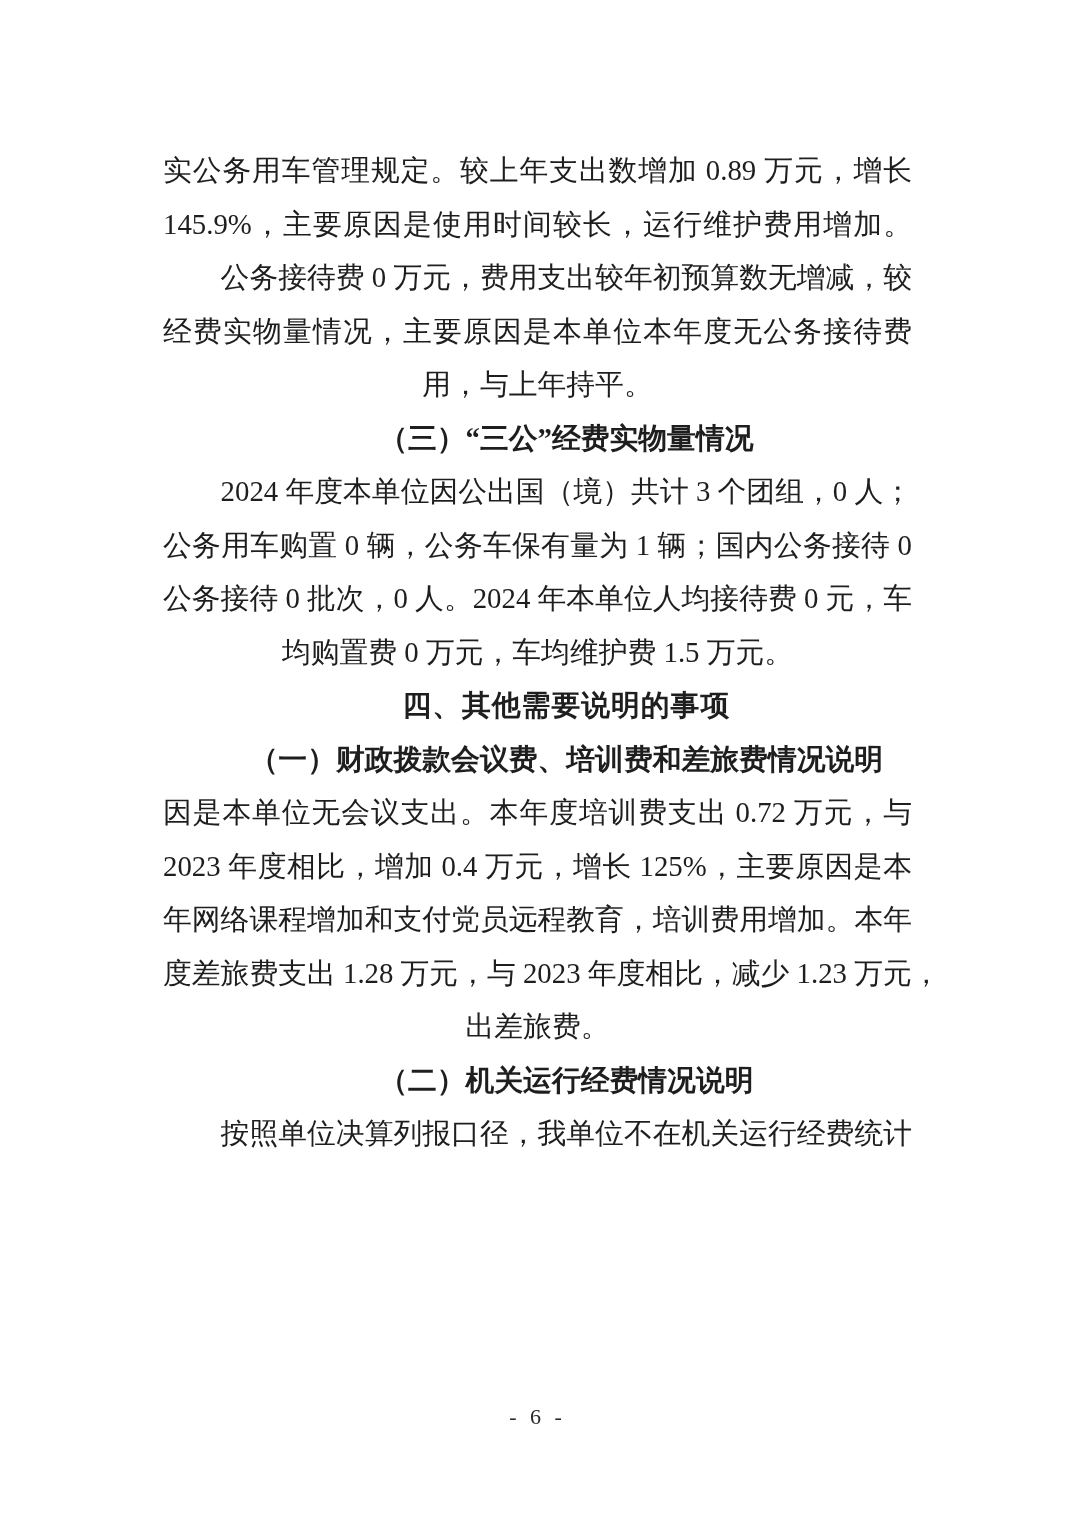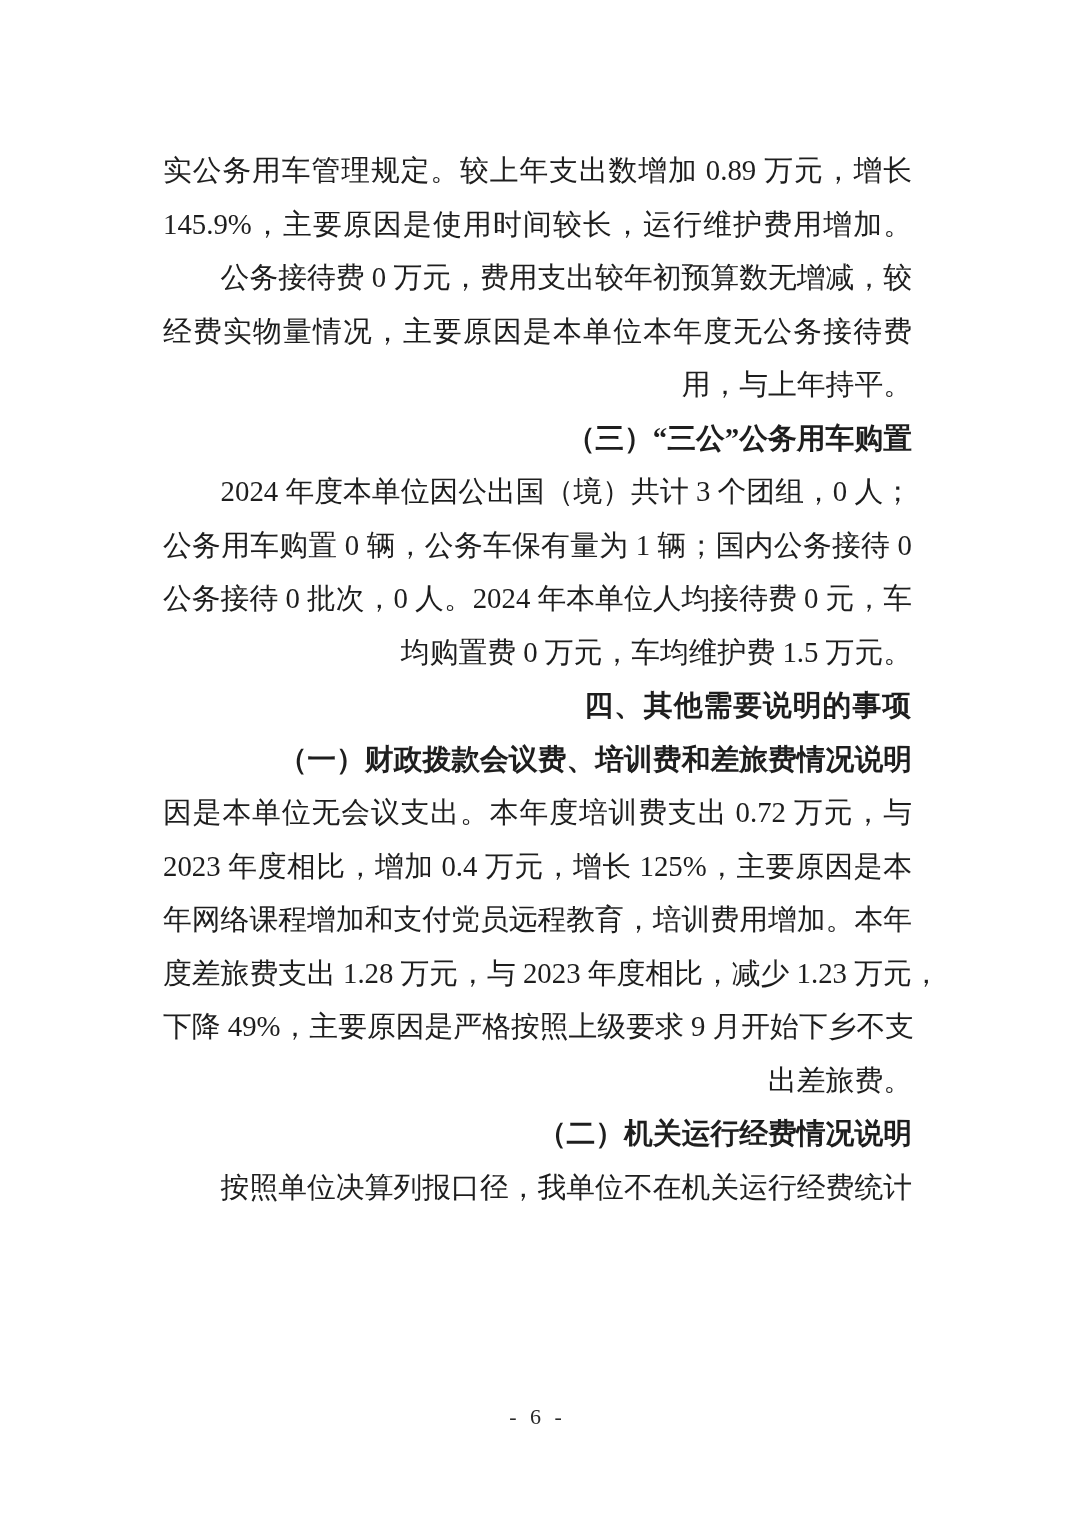--- a/index.html
+++ b/index.html
@@ -20,21 +20,21 @@
     position: absolute;
     left: 163px;
     top: 144px;
     width: 749px;
   }
   .line {
     font-size: 28.8px;
     line-height: 53.5px;
     height: 53.5px;
     white-space: nowrap;
-    text-align: right;
+    text-align: center;
   }
   
   .fill {
     text-align: justify;
     text-align-last: justify;
   }
   
   .indent {
     padding-left: 57.6px;
   }
@@ -63,31 +63,30 @@
 </head>
 <body>
 
 <div class="page">
   <div class="doc-body">
     <div class="line fill">实公务用车管理规定。较上年支出数增加 0.89 万元，增长</div>
     <div class="line fill">145.9%，主要原因是使用时间较长，运行维护费用增加。</div>
     <div class="line fill indent">公务接待费 0 万元，费用支出较年初预算数无增减，较</div>
     <div class="line fill">经费实物量情况，主要原因是本单位本年度无公务接待费</div>
     <div class="line">用，与上年持平。</div>
-    <div class="line h-kai indent">（三）“三公”公务用车购置</div>
+    <div class="line h-kai indent">（三）“三公”经费实物量情况</div>
     <div class="line fill indent">2024 年度本单位因公出国（境）共计 3 个团组，0 人；</div>
     <div class="line fill">公务用车购置 0 辆，公务车保有量为 1 辆；国内公务接待 0</div>
     <div class="line fill">公务接待 0 批次，0 人。2024 年本单位人均接待费 0 元，车</div>
     <div class="line">均购置费 0 万元，车均维护费 1.5 万元。</div>
     <div class="line h-hei indent">四、其他需要说明的事项</div>
     <div class="line h-kai indent">（一）财政拨款会议费、培训费和差旅费情况说明</div>
     <div class="line fill">因是本单位无会议支出。本年度培训费支出 0.72 万元，与</div>
     <div class="line fill">2023 年度相比，增加 0.4 万元，增长 125%，主要原因是本</div>
     <div class="line fill">年网络课程增加和支付党员远程教育，培训费用增加。本年</div>
     <div class="line fill">度差旅费支出 1.28 万元，与 2023 年度相比，减少 1.23 万元，</div>
-    <div class="line fill">下降 49%，主要原因是严格按照上级要求 9 月开始下乡不支</div>
     <div class="line">出差旅费。</div>
     <div class="line h-kai indent">（二）机关运行经费情况说明</div>
     <div class="line fill indent">按照单位决算列报口径，我单位不在机关运行经费统计</div>
   </div>
 
   <div class="page-footer">- 6 -</div>
 </div>
 
 </body></html>

